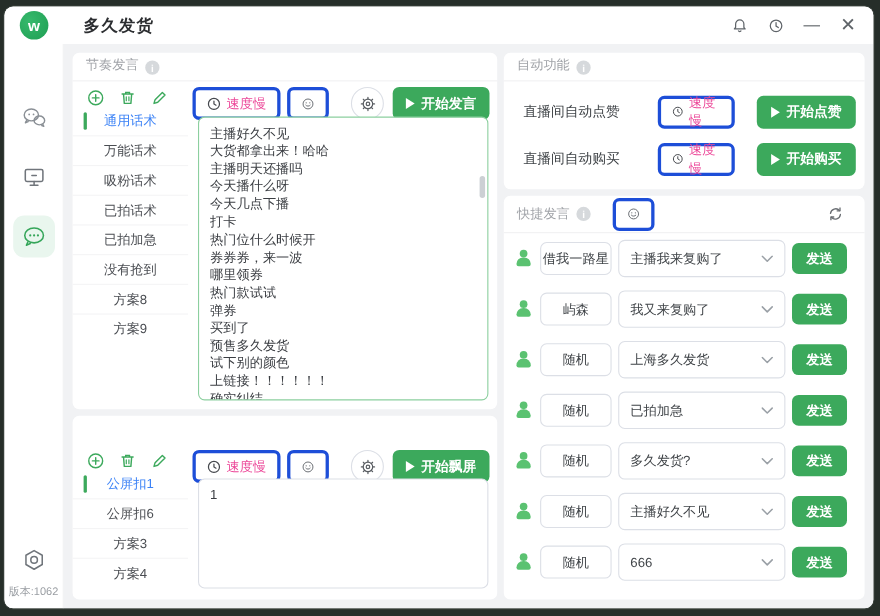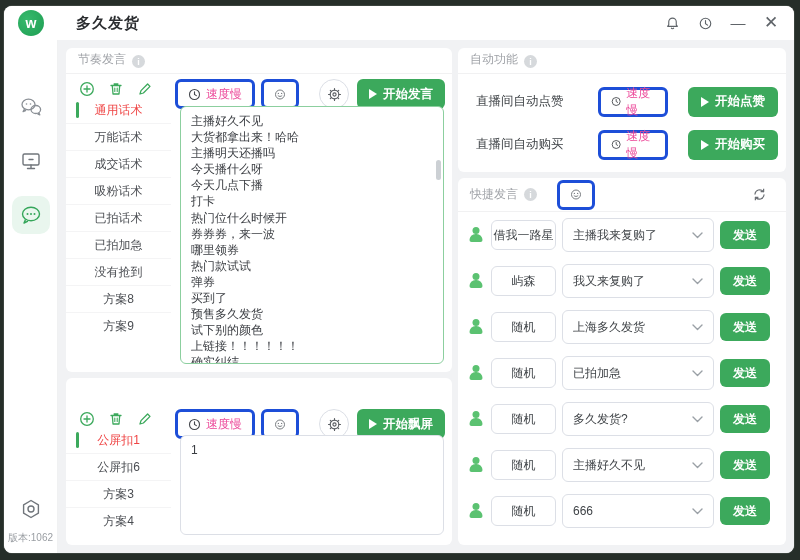--- a/index.html
+++ b/index.html
@@ -53,21 +53,21 @@
   .btn-gear-circle { width:30px; height:30px; border-radius:50%; background:#fff; border:1px solid #dcdfe6; display:flex; align-items:center; justify-content:center; margin-left:auto; cursor:pointer; }
   .btn-green { background:#3ca95c; color:#fff; border:none; border-radius:6px; height:30px; display:flex; align-items:center; justify-content:center; gap:6px; padding:0 12px; font-size:12.5px; font-weight:600; margin-left:8px; cursor:pointer; font-family:inherit; }
   .play { width:0; height:0; border-left:8px solid #fff; border-top:5px solid transparent; border-bottom:5px solid transparent; }
 
   
   .tab-list { position:absolute; top:49px; left:0; width:105px; }
   .tab { position:relative; height:27px; display:flex; align-items:center; justify-content:center; color:#4a4d52; cursor:pointer; border-bottom:1px solid #f4f4f5; }
   .tab:last-child { border-bottom:none; }
   .tab .tab-bar { position:absolute; left:10px; top:5px; bottom:5px; width:3px; border-radius:2px; background:transparent; }
   .tab.active .tab-bar { background:#3ca95c; }
-  .tab.active .tab-label { color:#ef4444; }
+  .tab.active .tab-label { color:#3b82f6; }
 
   
   .textarea { position:absolute; left:114px; right:8px; background:#fff; border-radius:6px; padding:6px 10px; white-space:pre-line; line-height:16.1px; color:#3a3d42; overflow:hidden; cursor:text; }
   .ta-rhythm { top:58px; height:258px; border:1px solid #8ccf9f; }
   .ta-float  { top:57px; height:100px; border:1px solid #dcdfe6; }
   .scroll-thumb { position:absolute; top:5px; right:3px; width:5px; height:20px; border-radius:3px; background:#ccd0d4; cursor:pointer; }
 
   
   .auto-rows { padding-top:6px; }
   .auto-row { height:43px; display:flex; align-items:center; padding:0 8px 0 18px; }
@@ -213,24 +213,20 @@
         </div>
         <div class="tab-list">
 
         <div class="tab active">
               <span class="tab-bar"></span>
               <span class="tab-label">通用话术</span>
             </div>
             <div class="tab">
               <span class="tab-bar"></span>
               <span class="tab-label">万能话术</span>
-            </div>
-            <div class="tab">
-              <span class="tab-bar"></span>
-              <span class="tab-label">成交话术</span>
             </div>
             <div class="tab">
               <span class="tab-bar"></span>
               <span class="tab-label">吸粉话术</span>
             </div>
             <div class="tab">
               <span class="tab-bar"></span>
               <span class="tab-label">已拍话术</span>
             </div>
             <div class="tab">

